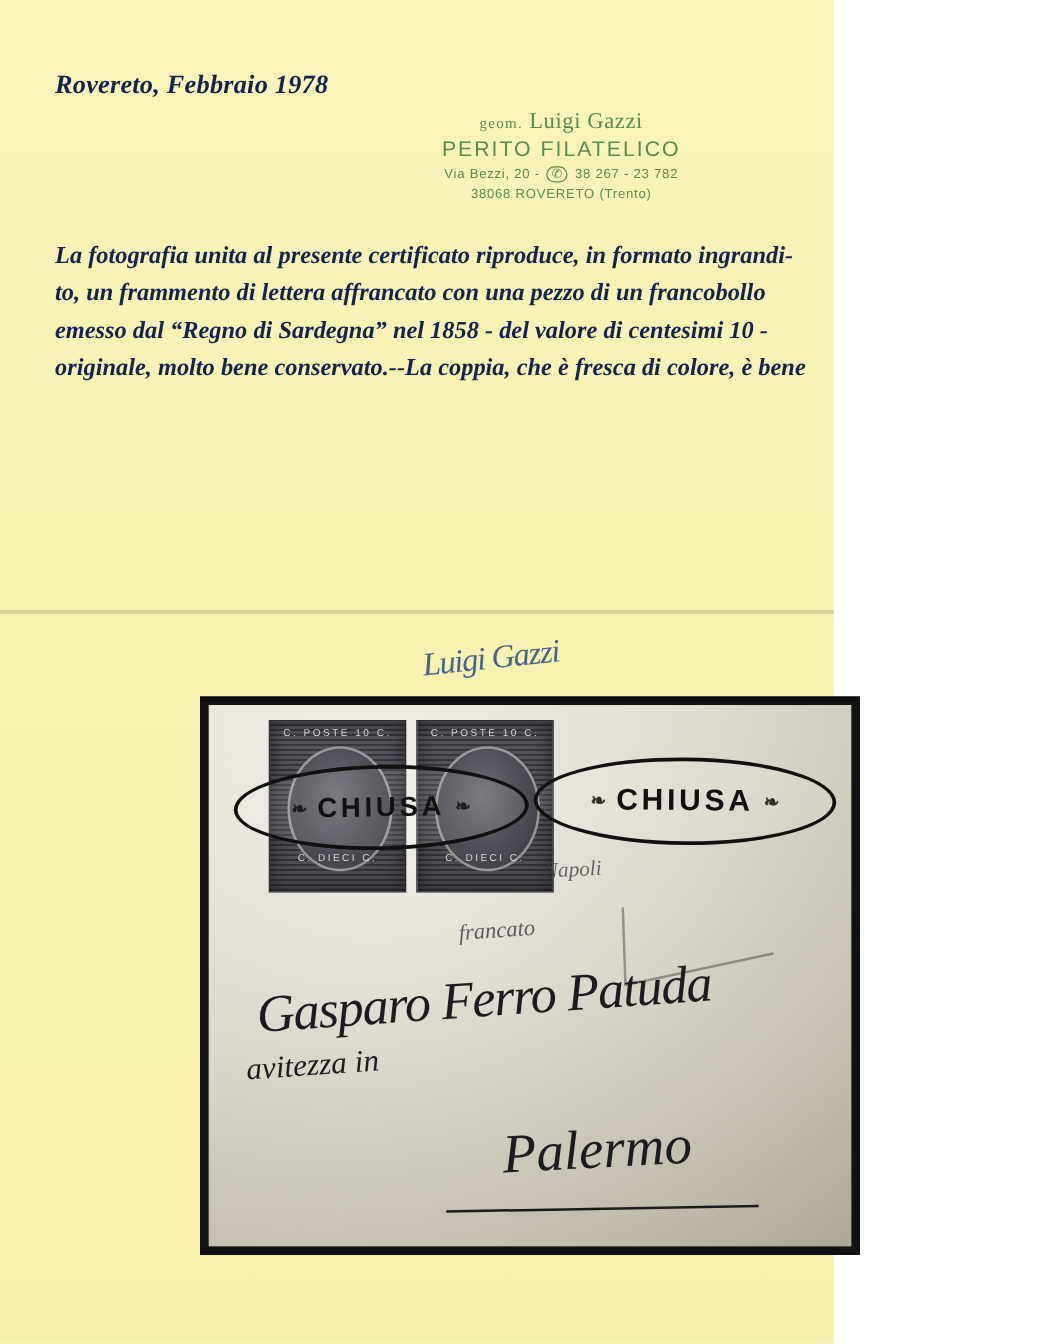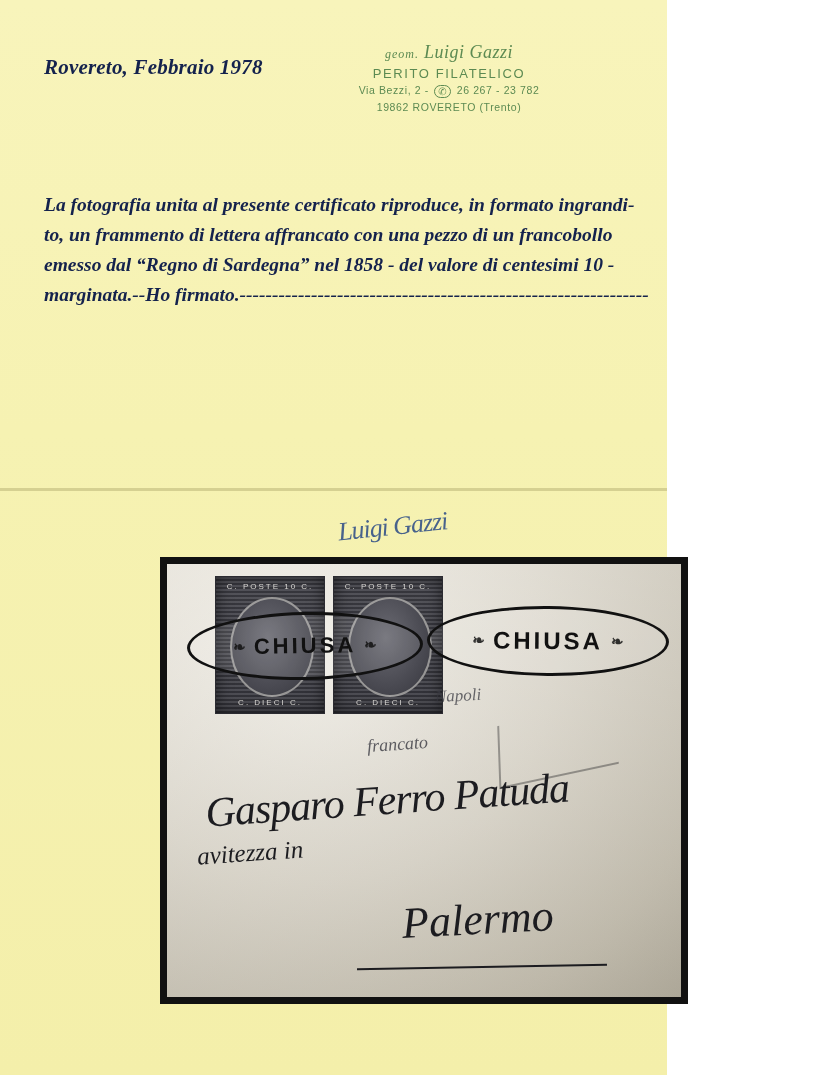--- a/index.html
+++ b/index.html
@@ -45,34 +45,34 @@
   .expert-stamp {
     position: absolute;
     right: 88px;
     top: 42px;
     width: 260px;
     text-align: center;
     color: #4f7a4a;
   }
   .expert-name {
     font-family: "Liberation Serif", serif;
-    font-style: italic;
     font-size: 18px;
     color: #5c8a52;
     letter-spacing: 0.5px;
     white-space: nowrap;
+    margin-top: 44px;
   }
   .expert-name .geom {
     font-size: 12px;
     letter-spacing: 1px;
   }
   .expert-title {
     margin-top: 3px;
     font-family: "Liberation Sans", sans-serif;
-    font-size: 13px;
+    font-size: 17px;
     letter-spacing: 1.6px;
     color: #5c8a52;
   }
   .expert-line {
     margin-top: 3px;
     font-family: "Liberation Sans", sans-serif;
     font-size: 10.5px;
     letter-spacing: 0.6px;
     color: #5c8a52;
     white-space: nowrap;
@@ -187,21 +187,21 @@
   .stamp .bottom-label {
     position: absolute;
     left: 0; right: 0;
     text-align: center;
     color: #d8d6d2;
     font-family: "Liberation Sans", sans-serif;
     font-size: 8px;
     letter-spacing: 2px;
   }
   .stamp .top-label { top: 5px; }
-  .stamp .bottom-label { bottom: 6px; }
+  .stamp .bottom-label { bottom: 22px; }
   .stamp .oval-portrait {
     position: absolute;
     left: 14px; top: 20px;
     width: 80px; height: 96px;
     border: 2px solid rgba(220,218,212,0.55);
     border-radius: 50%;
     background: radial-gradient(ellipse at 45% 40%, #6b6b73 0%, #4a4a52 60%, #35353c 100%);
   }
 
   
@@ -297,33 +297,33 @@
 
     <div class="place-date">Rovereto, Febbraio 1978</div>
 
     <div class="expert-stamp">
       <div class="expert-name">
         <span class="geom">geom.</span>
         <span>Luigi Gazzi</span>
       </div>
       <div class="expert-title">PERITO FILATELICO</div>
       <div class="expert-line">
-        <span>Via Bezzi, 2 -</span>
+        <span>Via Bezzi, 20 -</span>
         <span class="phone-icon">✆</span>
-        <span>26 267 - 23 782</span>
+        <span>38 267 - 23 782</span>
       </div>
-      <div class="expert-line">19862  ROVERETO  (Trento)</div>
+      <div class="expert-line">38068  ROVERETO  (Trento)</div>
     </div>
   </div>
 
   <div class="body-text">
     <span class="line">La fotografia unita al presente certificato riproduce, in formato ingrandi-</span>
     <span class="line">to, un frammento di lettera affrancato con una pezzo di un francobollo</span>
     <span class="line">emesso dal “Regno di Sardegna” nel 1858 - del valore di centesimi 10 -</span>
-    <span class="line">marginata.--Ho firmato.---------------------------------------------------------------</span>
+    <span class="line">originale, molto bene conservato.--La coppia, che è fresca di colore, è bene</span>
   </div>
 
   <div class="divider"></div>
 
   <div class="photo-zone">
 
     <div class="signature">Luigi Gazzi</div>
 
     <div class="photo">
       <div class="photo-inner">

